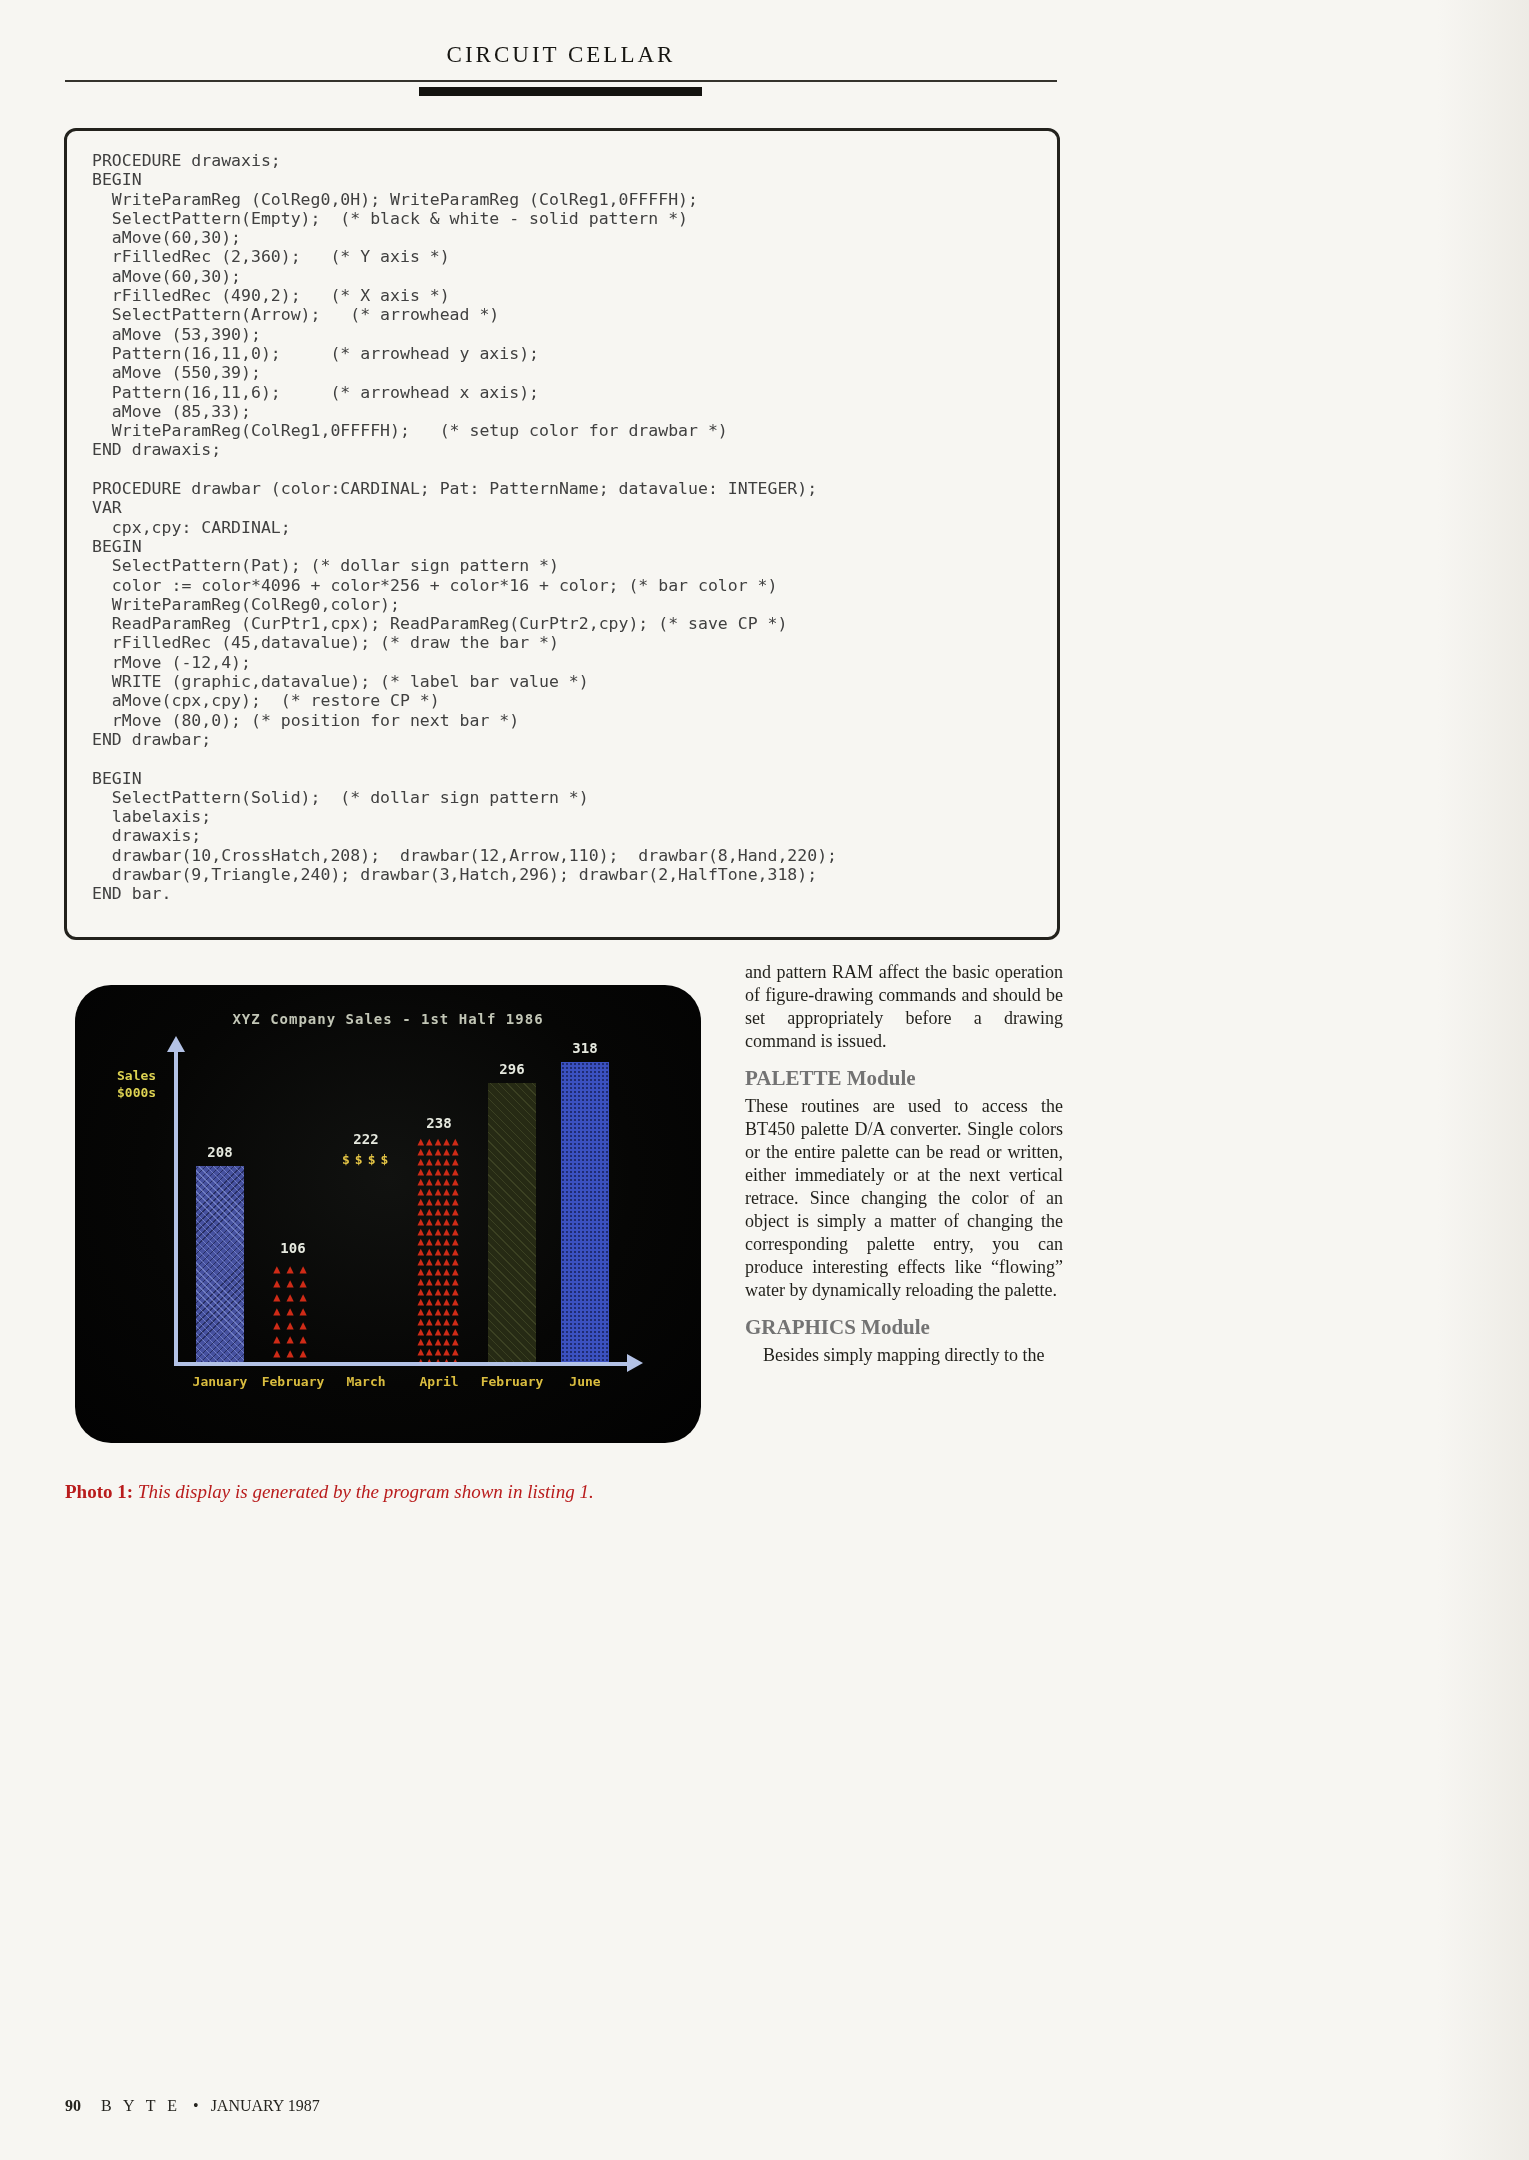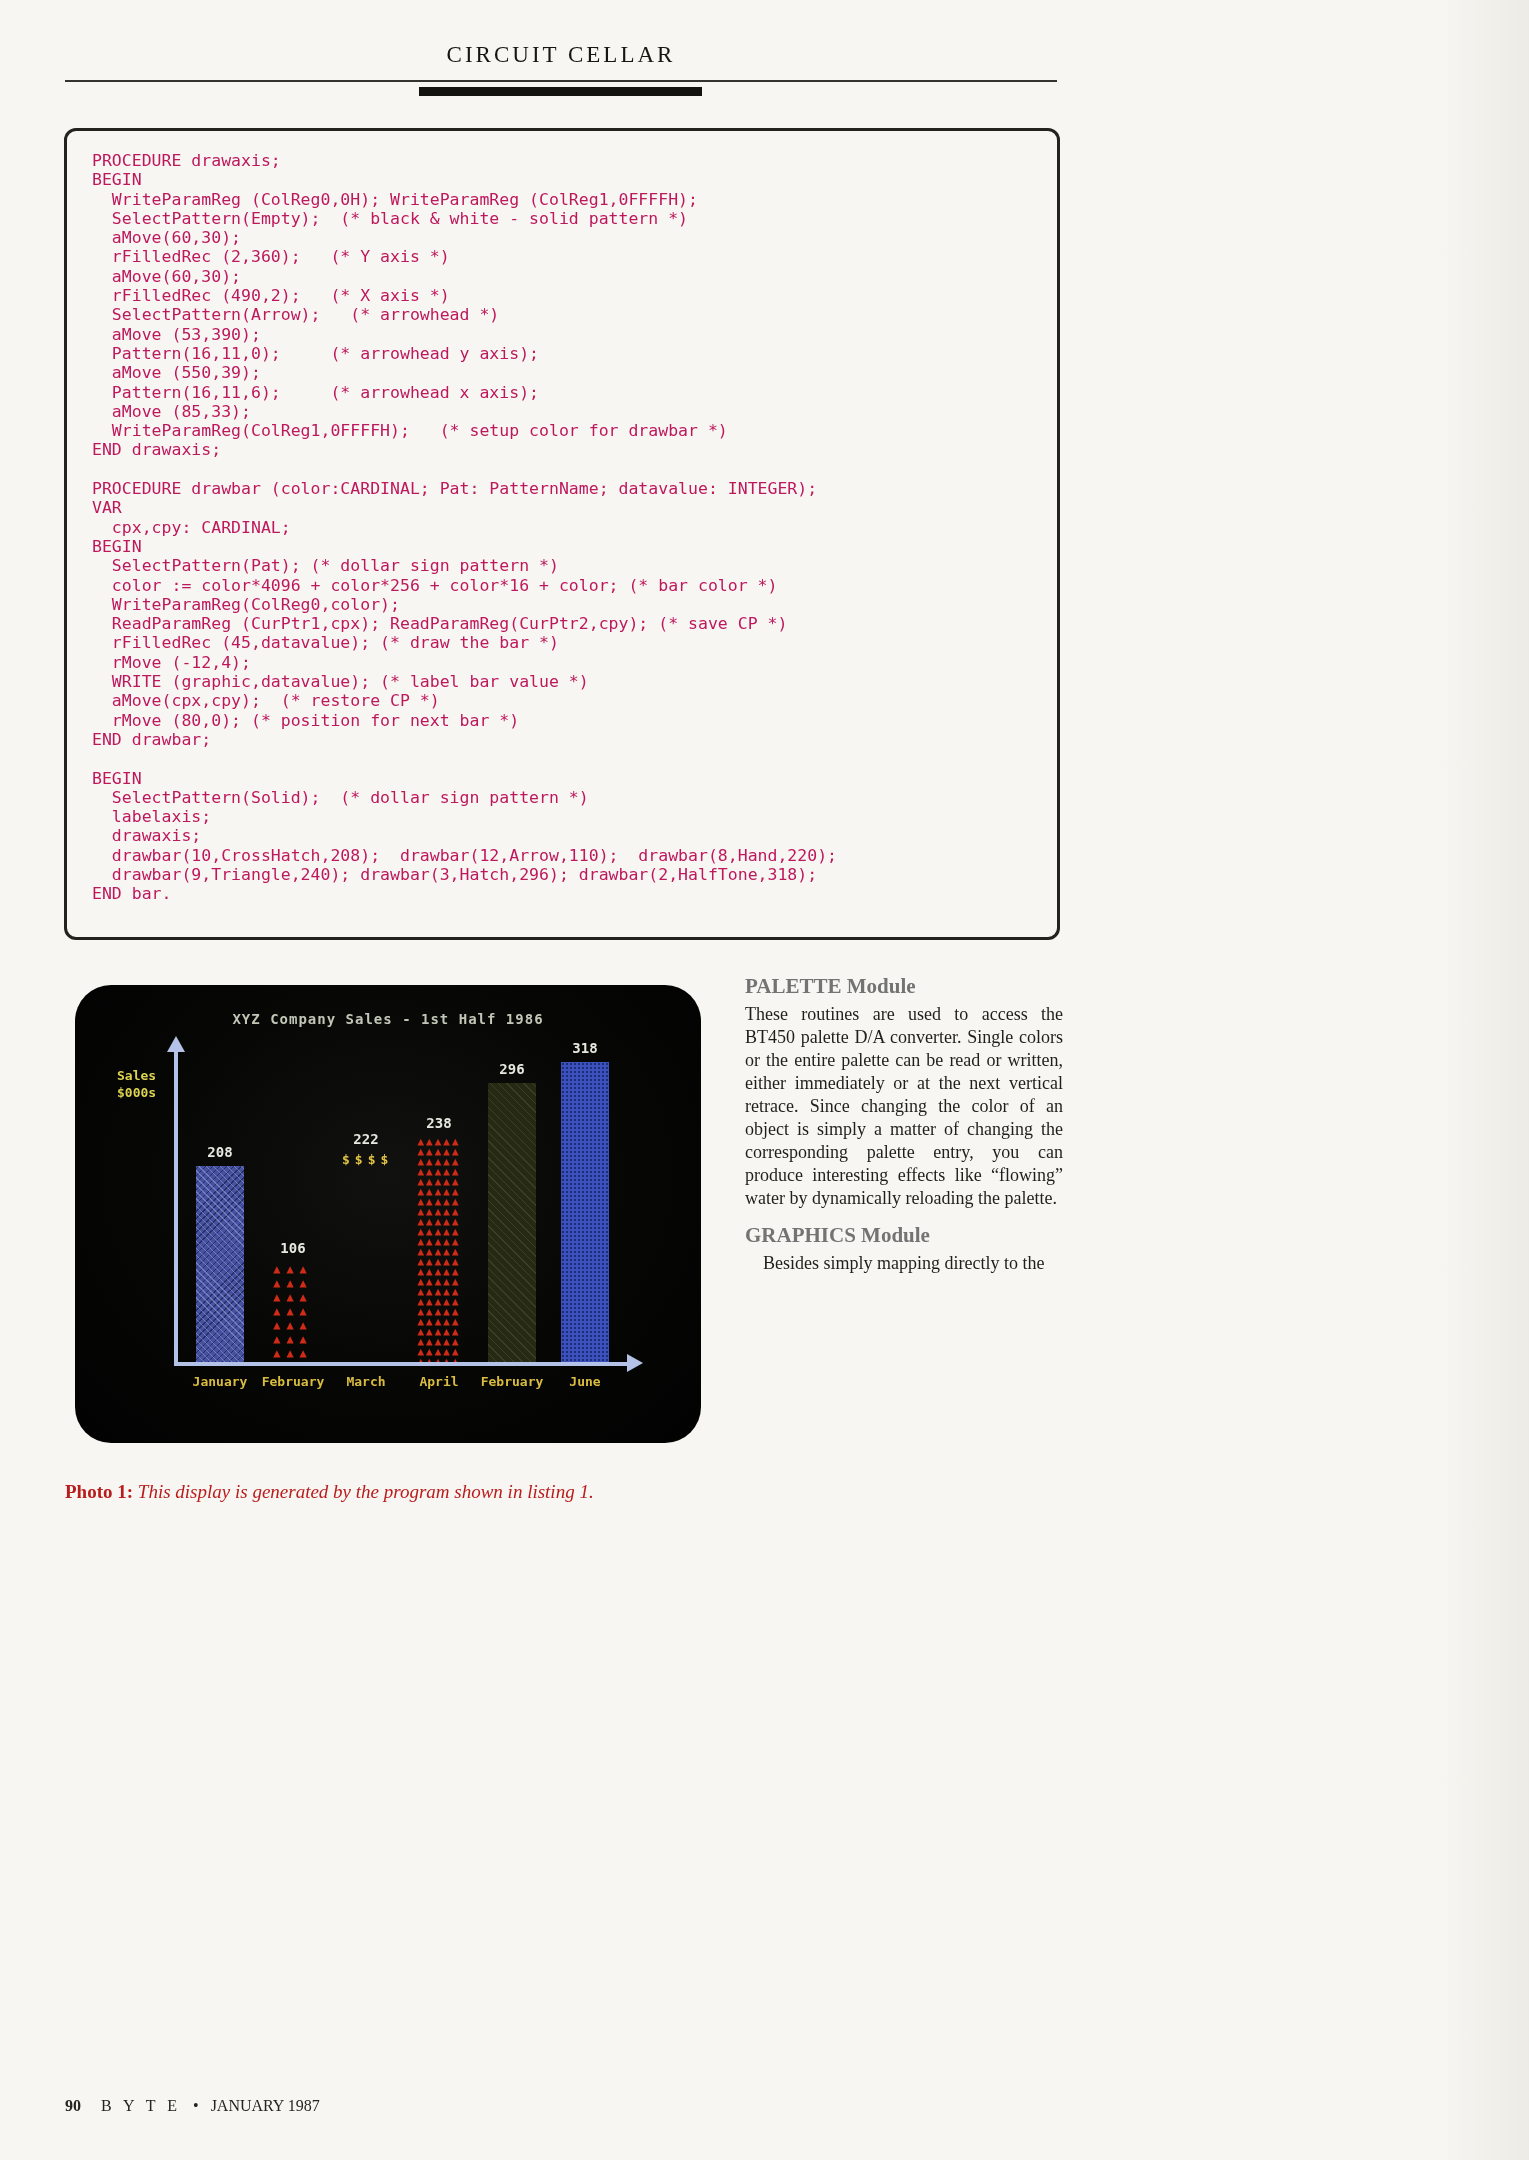--- a/index.html
+++ b/index.html
@@ -21,21 +21,21 @@
   .rule-thick { position:absolute; left:419px; top:87px; width:283px; height:9px; background:#14130f; }
 
   
   .listing-box {
     position:absolute; left:64px; top:128px; width:996px; height:812px;
     border:3px solid #23221d; border-radius:12px; background:transparent;
   }
   .listing-code {
     position:absolute; left:25px; top:20px;
     font-family:"DejaVu Sans Mono", monospace;
-    font-size:16.5px; line-height:19.3px; white-space:pre; color:#be185d;
+    font-size:16.5px; line-height:19.3px; white-space:pre; color:#404040;
   }
 
   
   .photo {
     position:absolute; left:75px; top:985px; width:626px; height:458px;
     background:radial-gradient(ellipse at 50% 42%, #111210 0%, #060605 55%, #020202 100%);
     border-radius:36px; overflow:hidden;
     font-family:"DejaVu Sans Mono", monospace;
   }
   .crt-title {
@@ -204,20 +204,21 @@
       <div class="month-label" style="left: 465px;">June</div>
     </div>
 </div>
 
 <div class="caption">
   <span class="cap-label">Photo 1:</span>
   <span class="cap-text">This display is generated by the program shown in listing 1.</span>
 </div>
 
 <div class="right-col">
+  <p>and pattern RAM affect the basic operation of figure-drawing commands and should be set appropriately before a drawing command is issued.</p>
   <h3>PALETTE Module</h3>
   <p>These routines are used to access the BT450 palette D/A converter. Single colors or the entire palette can be read or written, either immediately or at the next vertical retrace. Since changing the color of an object is simply a matter of changing the corresponding palette entry, you can produce interesting effects like “flowing” water by dynamically reloading the palette.</p>
   <h3>GRAPHICS Module</h3>
   <p class="para-indent">Besides simply mapping directly to the</p>
 </div>
 
 <div class="footer">
   <span class="pg">90</span>
   <span class="brand">B Y T E</span>
   <span class="dot">•</span>

